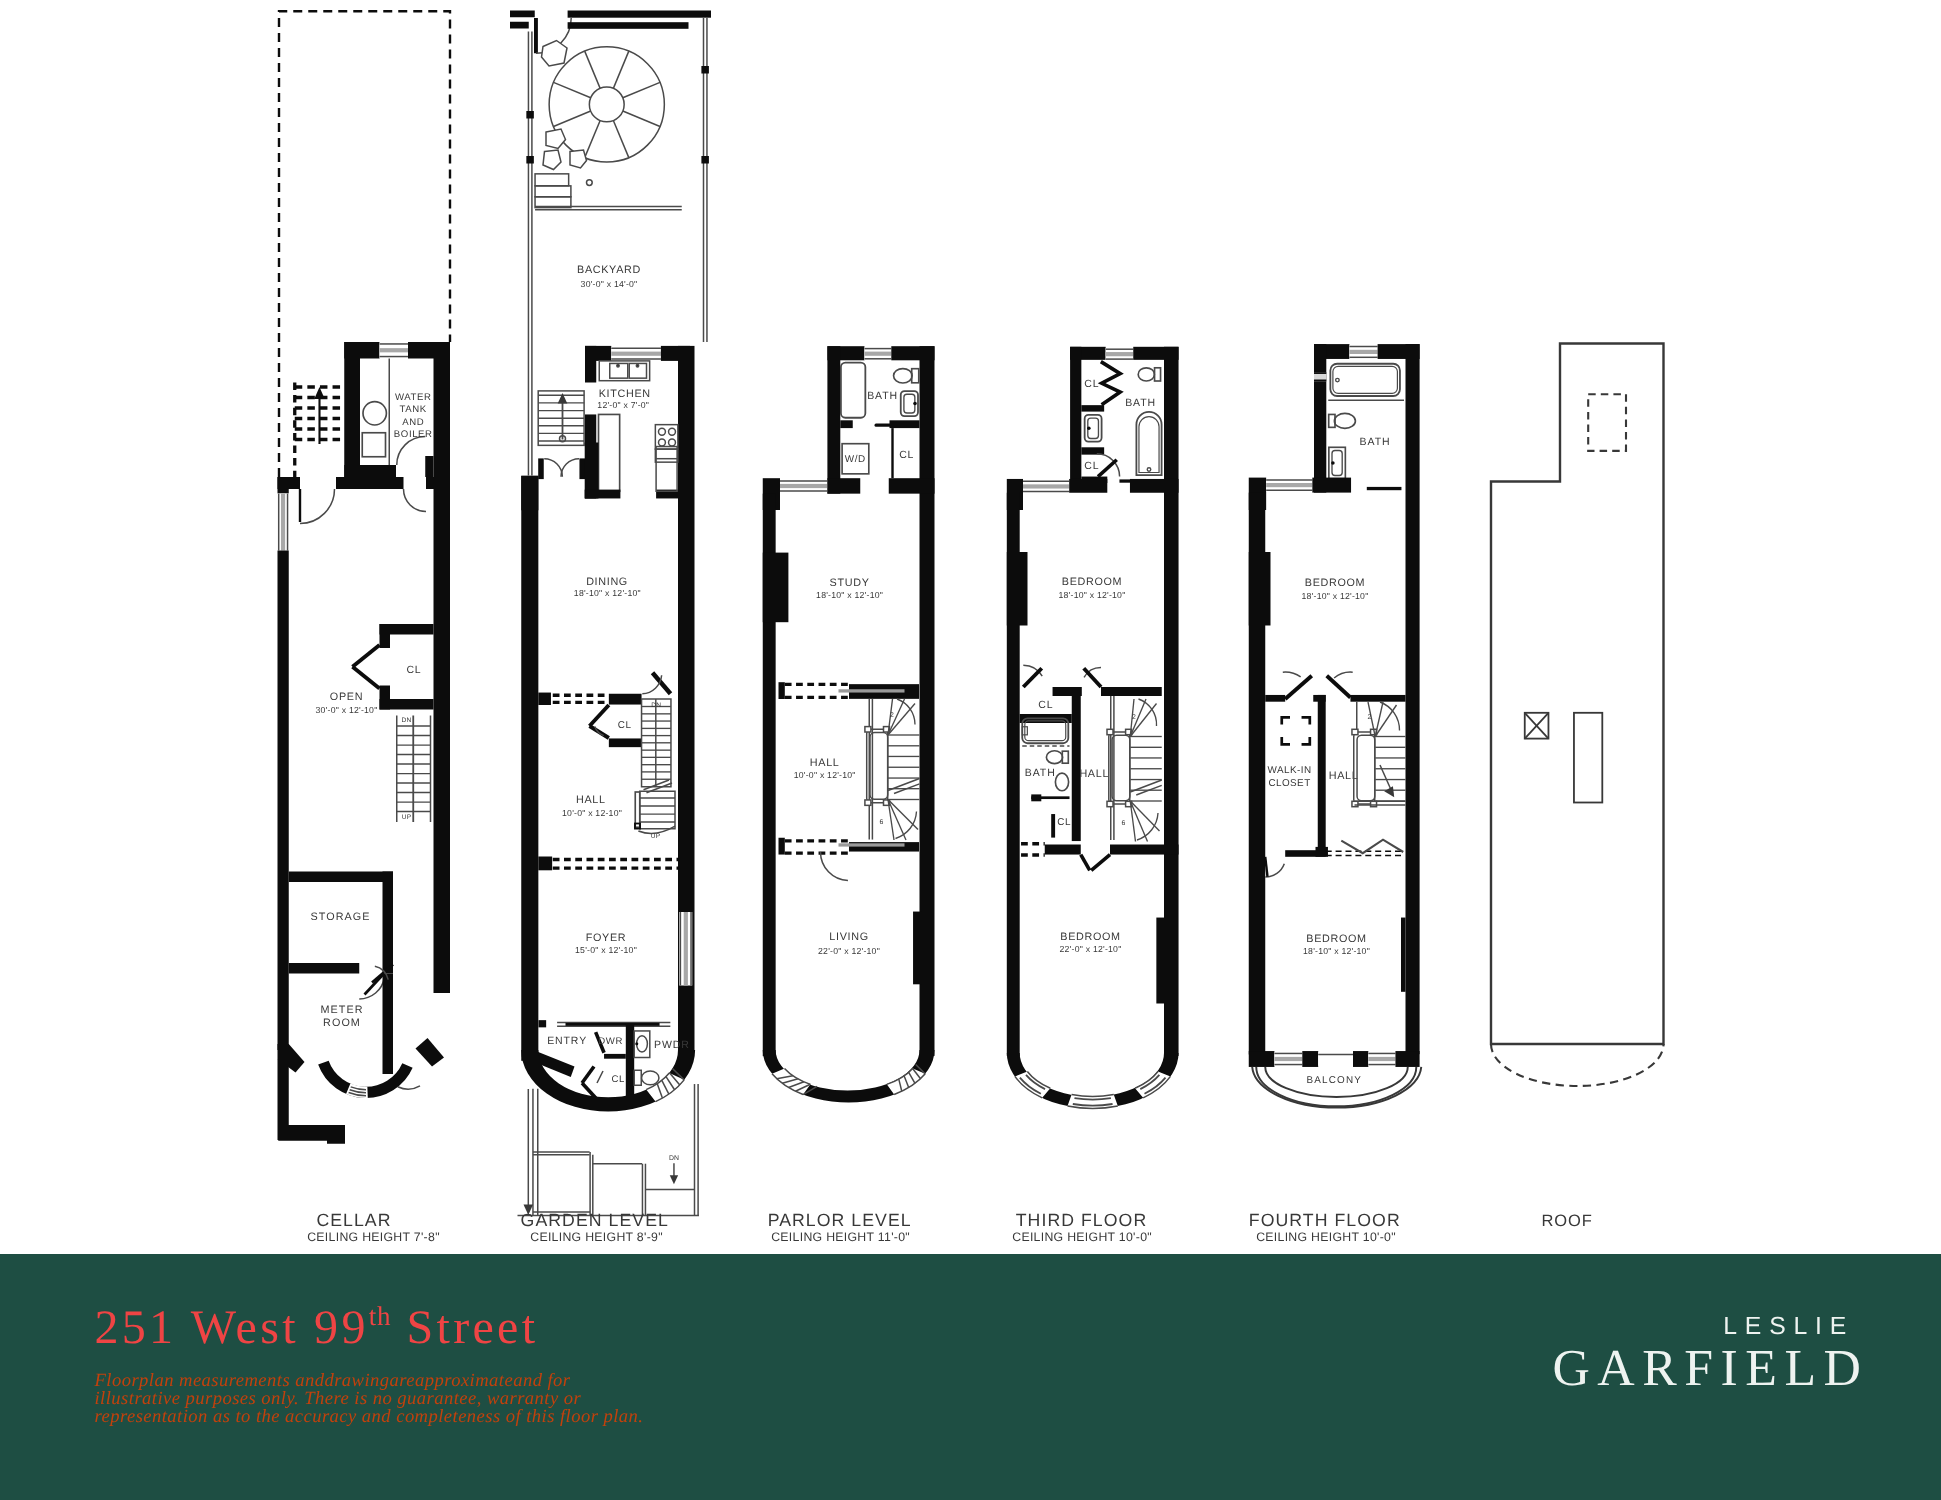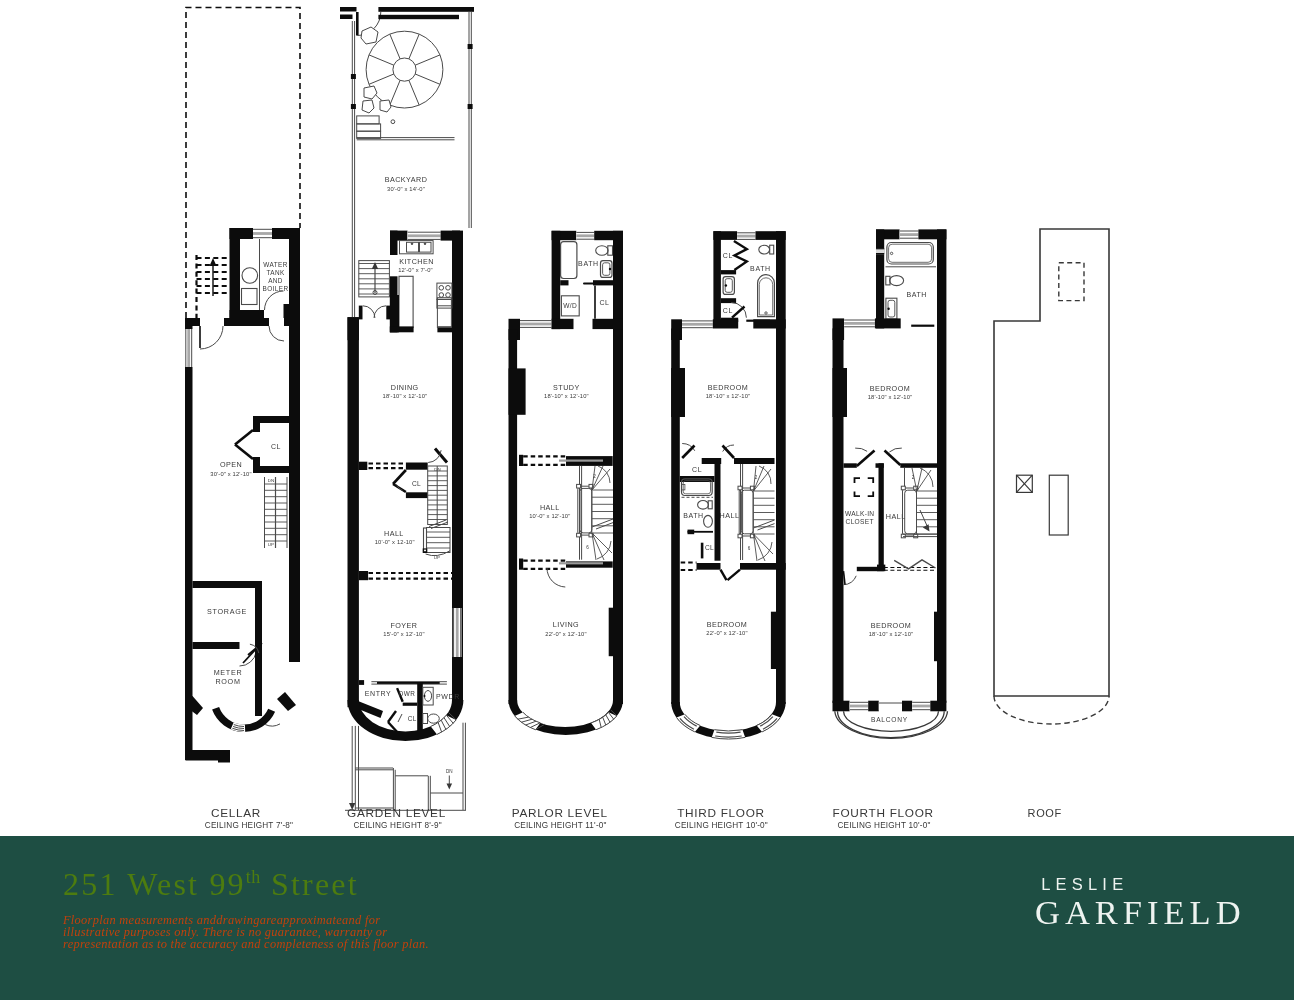--- a/index.html
+++ b/index.html
@@ -1,26 +1,26 @@
 <!DOCTYPE html>
 <html><head>
 <meta charset="utf-8">
 <title>251 West 99th Street</title>
 <style>
   html,body{margin:0;padding:0;background:#ffffff;}
   #page{position:relative;width:1294px;height:1000px;background:#ffffff;overflow:hidden;
         font-family:"Liberation Sans",sans-serif;}
   #plans{position:absolute;left:0;top:0;}
   #footer{position:absolute;left:0;top:836px;width:1294px;height:164px;background:#1e4e43;}
-  #addr{position:absolute;left:63px;top:866px;color:#4d7c0f;font-family:"Liberation Serif",serif;
+  #addr{position:absolute;left:63px;top:866px;color:#ef4444;font-family:"Liberation Serif",serif;
         font-size:32px;font-weight:400;letter-spacing:2.2px;}
   #addr sup{font-size:18px;letter-spacing:0.5px;}
   #disc{position:absolute;left:63px;top:914px;color:#c2410c;font-family:"Liberation Serif",serif;
         font-style:italic;font-size:12.4px;line-height:12.0px;letter-spacing:0.3px;}
-  #leslie{position:absolute;left:1036px;top:875px;width:200px;text-align:left;color:#eef3f0;
+  #leslie{position:absolute;left:1036px;top:875px;width:200px;text-align:right;color:#eef3f0;
         font-size:16.5px;letter-spacing:5.2px;text-indent:5.2px;font-weight:400;}
   #garfield{position:absolute;left:1030px;top:893px;width:212px;text-align:center;color:#eef3f0;
         font-family:"Liberation Serif",serif;font-size:34.5px;letter-spacing:5px;text-indent:5px;font-weight:400;}
 </style>
 </head>
 <body>
 <div id="page">
 
 <svg id="plans" width="1294" height="836" viewBox="0 0 1294 836" xmlns="http://www.w3.org/2000/svg" font-family="Liberation Sans, sans-serif">
 <g id="cellar">

